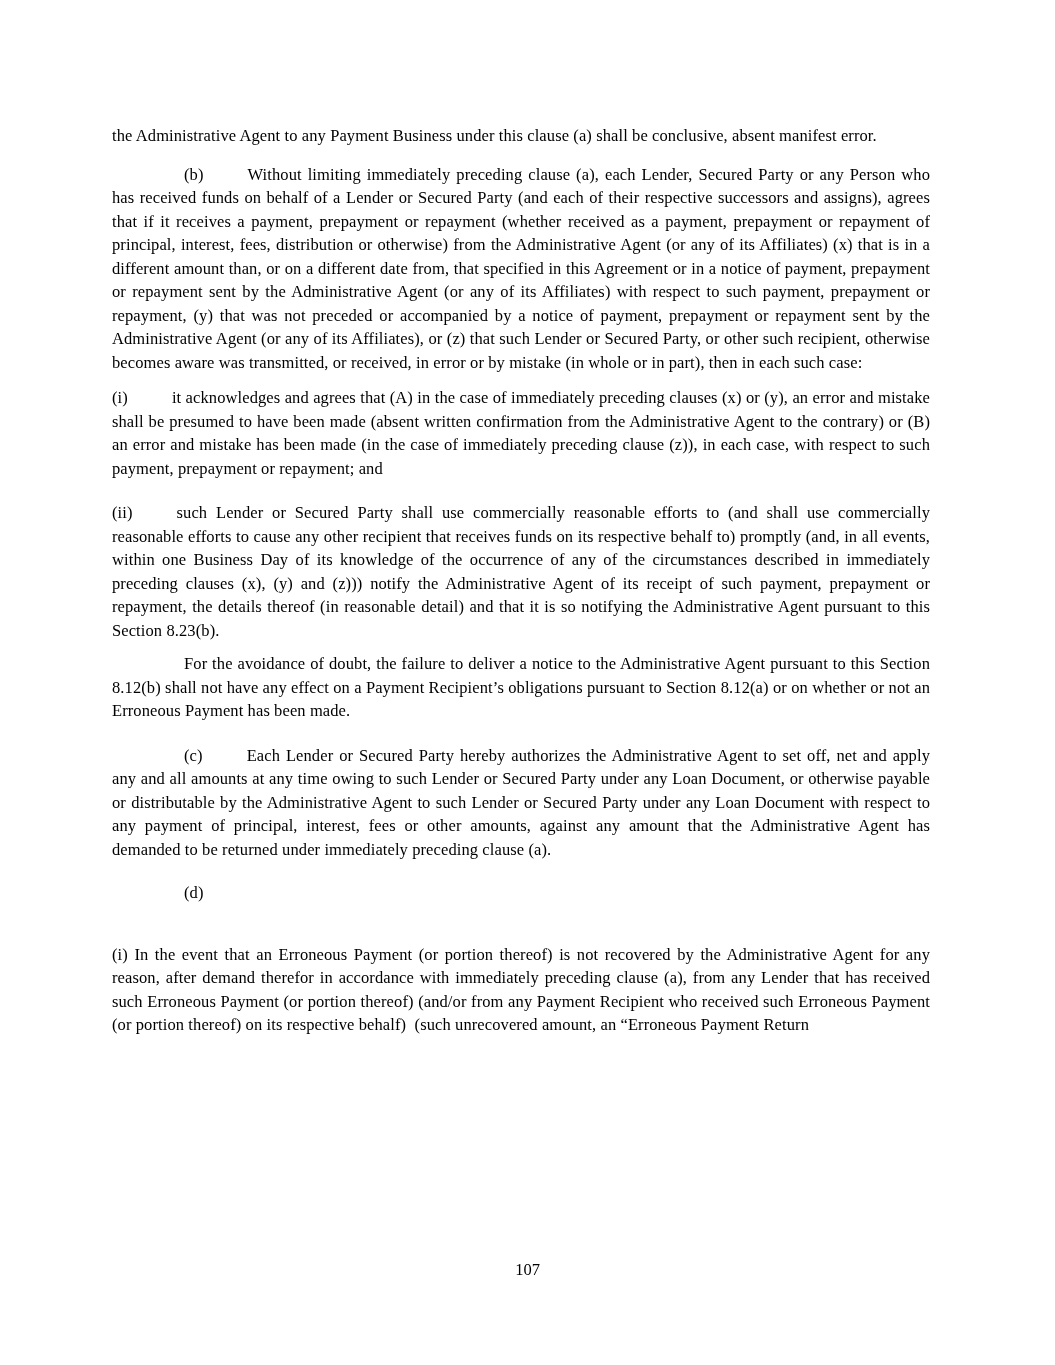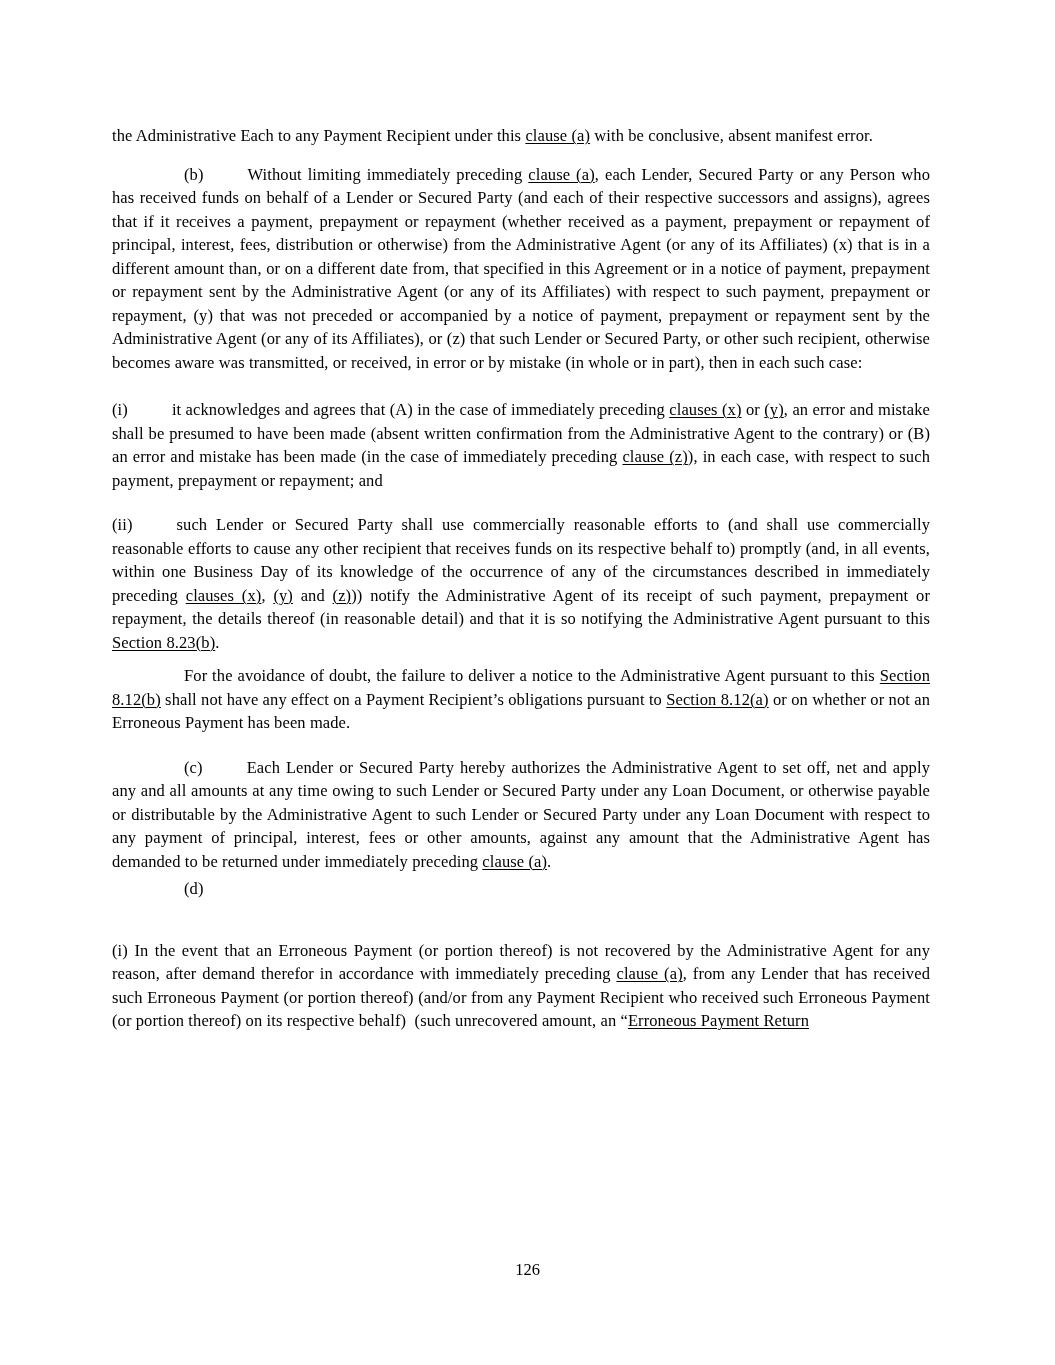--- a/index.html
+++ b/index.html
@@ -30,51 +30,50 @@
     letter-spacing: 0.1px;
   }
   .p-flush  { text-indent: 0; }
   .p-indent { text-indent: 72px; }
   .p-sub    { margin-left: 72px; text-indent: 0; }
   .tab {
     display: inline-block;
     width: 44px;
   }
   .u {
-    text-decoration: underline;
     text-decoration-thickness: 1px;
     text-underline-offset: 2px;
   }
   
   p[data-name="para-continuation"] { margin-bottom: 15px; }
-  p[data-name="para-b"]            { margin-bottom: 24px; }
+  p[data-name="para-b"]            { margin-bottom: 12px; }
   p[data-name="para-b-i"]          { }
   p[data-name="para-b-ii"]         { margin-bottom: 10px; }
   p[data-name="para-avoidance"]    { }
-  p[data-name="para-c"]            { margin-bottom: 4px; }
+  p[data-name="para-c"]            { margin-bottom: 20px; }
   p[data-name="para-d"]            { margin-bottom: 38px; }
   p[data-name="para-d-i"]          { margin-bottom: 0; }
   .page-number {
     position: absolute;
     left: 0;
     top: 1258px;
     width: 100%;
     text-align: center;
     font-size: 16.5px;
     line-height: 23.5px;
   }
 </style>
 </head>
 <body>
 
 <div class="page" data-name="document-page">
   <div class="content" data-name="document-body">
-      <p class="para p-flush" data-name="para-continuation"><span data-name="text-run">the Administrative Each to any Payment Recipient under this </span><span class="u" data-name="underlined-reference">clause (a)</span><span data-name="text-run"> with be conclusive, absent manifest error.</span></p>
+      <p class="para p-flush" data-name="para-continuation"><span data-name="text-run">the Administrative Agent to any Payment Business under this </span><span class="u" data-name="underlined-reference">clause (a)</span><span data-name="text-run"> shall be conclusive, absent manifest error.</span></p>
       <p class="para p-indent" data-name="para-b"><span data-name="text-run">(b)</span><span class="tab" data-name="tab-spacer"></span><span data-name="text-run">Without limiting immediately preceding </span><span class="u" data-name="underlined-reference">clause (a)</span><span data-name="text-run">, each Lender, Secured Party or any Person who has received funds on behalf of a Lender or Secured Party (and each of their respective successors and assigns), agrees that if it receives a payment, prepayment or repayment (whether received as a payment, prepayment or repayment of principal, interest, fees, distribution or otherwise) from the Administrative Agent (or any of its Affiliates) (x) that is in a different amount than, or on a different date from, that specified in this Agreement or in a notice of payment, prepayment or repayment sent by the Administrative Agent (or any of its Affiliates) with respect to such payment, prepayment or repayment, (y) that was not preceded or accompanied by a notice of payment, prepayment or repayment sent by the Administrative Agent (or any of its Affiliates), or (z) that such Lender or Secured Party, or other such recipient, otherwise becomes aware was transmitted, or received, in error or by mistake (in whole or in part), then in each such case:</span></p>
       <p class="para p-sub" data-name="para-b-i"><span data-name="text-run">(i)</span><span class="tab" data-name="tab-spacer"></span><span data-name="text-run">it acknowledges and agrees that (A) in the case of immediately preceding </span><span class="u" data-name="underlined-reference">clauses (x)</span><span data-name="text-run"> or </span><span class="u" data-name="underlined-reference">(y)</span><span data-name="text-run">, an error and mistake shall be presumed to have been made (absent written confirmation from the Administrative Agent to the contrary) or (B) an error and mistake has been made (in the case of immediately preceding </span><span class="u" data-name="underlined-reference">clause (z)</span><span data-name="text-run">), in each case, with respect to such payment, prepayment or repayment; and</span></p>
       <p class="para p-sub" data-name="para-b-ii"><span data-name="text-run">(ii)</span><span class="tab" data-name="tab-spacer"></span><span data-name="text-run">such Lender or Secured Party shall use commercially reasonable efforts to (and shall use commercially reasonable efforts to cause any other recipient that receives funds on its respective behalf to) promptly (and, in all events, within one Business Day of its knowledge of the occurrence of any of the circumstances described in immediately preceding </span><span class="u" data-name="underlined-reference">clauses (x)</span><span data-name="text-run">, </span><span class="u" data-name="underlined-reference">(y)</span><span data-name="text-run"> and </span><span class="u" data-name="underlined-reference">(z)</span><span data-name="text-run">)) notify the Administrative Agent of its receipt of such payment, prepayment or repayment, the details thereof (in reasonable detail) and that it is so notifying the Administrative Agent pursuant to this </span><span class="u" data-name="underlined-reference">Section 8.23(b)</span><span data-name="text-run">.</span></p>
       <p class="para p-indent" data-name="para-avoidance"><span data-name="text-run">For the avoidance of doubt, the failure to deliver a notice to the Administrative Agent pursuant to this </span><span class="u" data-name="underlined-reference">Section 8.12(b)</span><span data-name="text-run"> shall not have any effect on a Payment Recipient’s obligations pursuant to </span><span class="u" data-name="underlined-reference">Section 8.12(a)</span><span data-name="text-run"> or on whether or not an Erroneous Payment has been made.</span></p>
       <p class="para p-indent" data-name="para-c"><span data-name="text-run">(c)</span><span class="tab" data-name="tab-spacer"></span><span data-name="text-run">Each Lender or Secured Party hereby authorizes the Administrative Agent to set off, net and apply any and all amounts at any time owing to such Lender or Secured Party under any Loan Document, or otherwise payable or distributable by the Administrative Agent to such Lender or Secured Party under any Loan Document with respect to any payment of principal, interest, fees or other amounts, against any amount that the Administrative Agent has demanded to be returned under immediately preceding </span><span class="u" data-name="underlined-reference">clause (a)</span><span data-name="text-run">.</span></p>
       <p class="para p-indent" data-name="para-d"><span data-name="text-run">(d)</span></p>
       <p class="para p-sub" data-name="para-d-i"><span data-name="text-run">(i) In the event that an Erroneous Payment (or portion thereof) is not recovered by the Administrative Agent for any reason, after demand therefor in accordance with immediately preceding </span><span class="u" data-name="underlined-reference">clause (a)</span><span data-name="text-run">, from any Lender that has received such Erroneous Payment (or portion thereof) (and/or from any Payment Recipient who received such Erroneous Payment (or portion thereof) on its respective behalf)&nbsp; (such unrecovered amount, an “</span><span class="u" data-name="underlined-reference">Erroneous Payment Return</span></p>
     </div>
-  <div class="page-number" data-name="page-number">126</div>
+  <div class="page-number" data-name="page-number">107</div>
 </div>
 
 </body></html>

